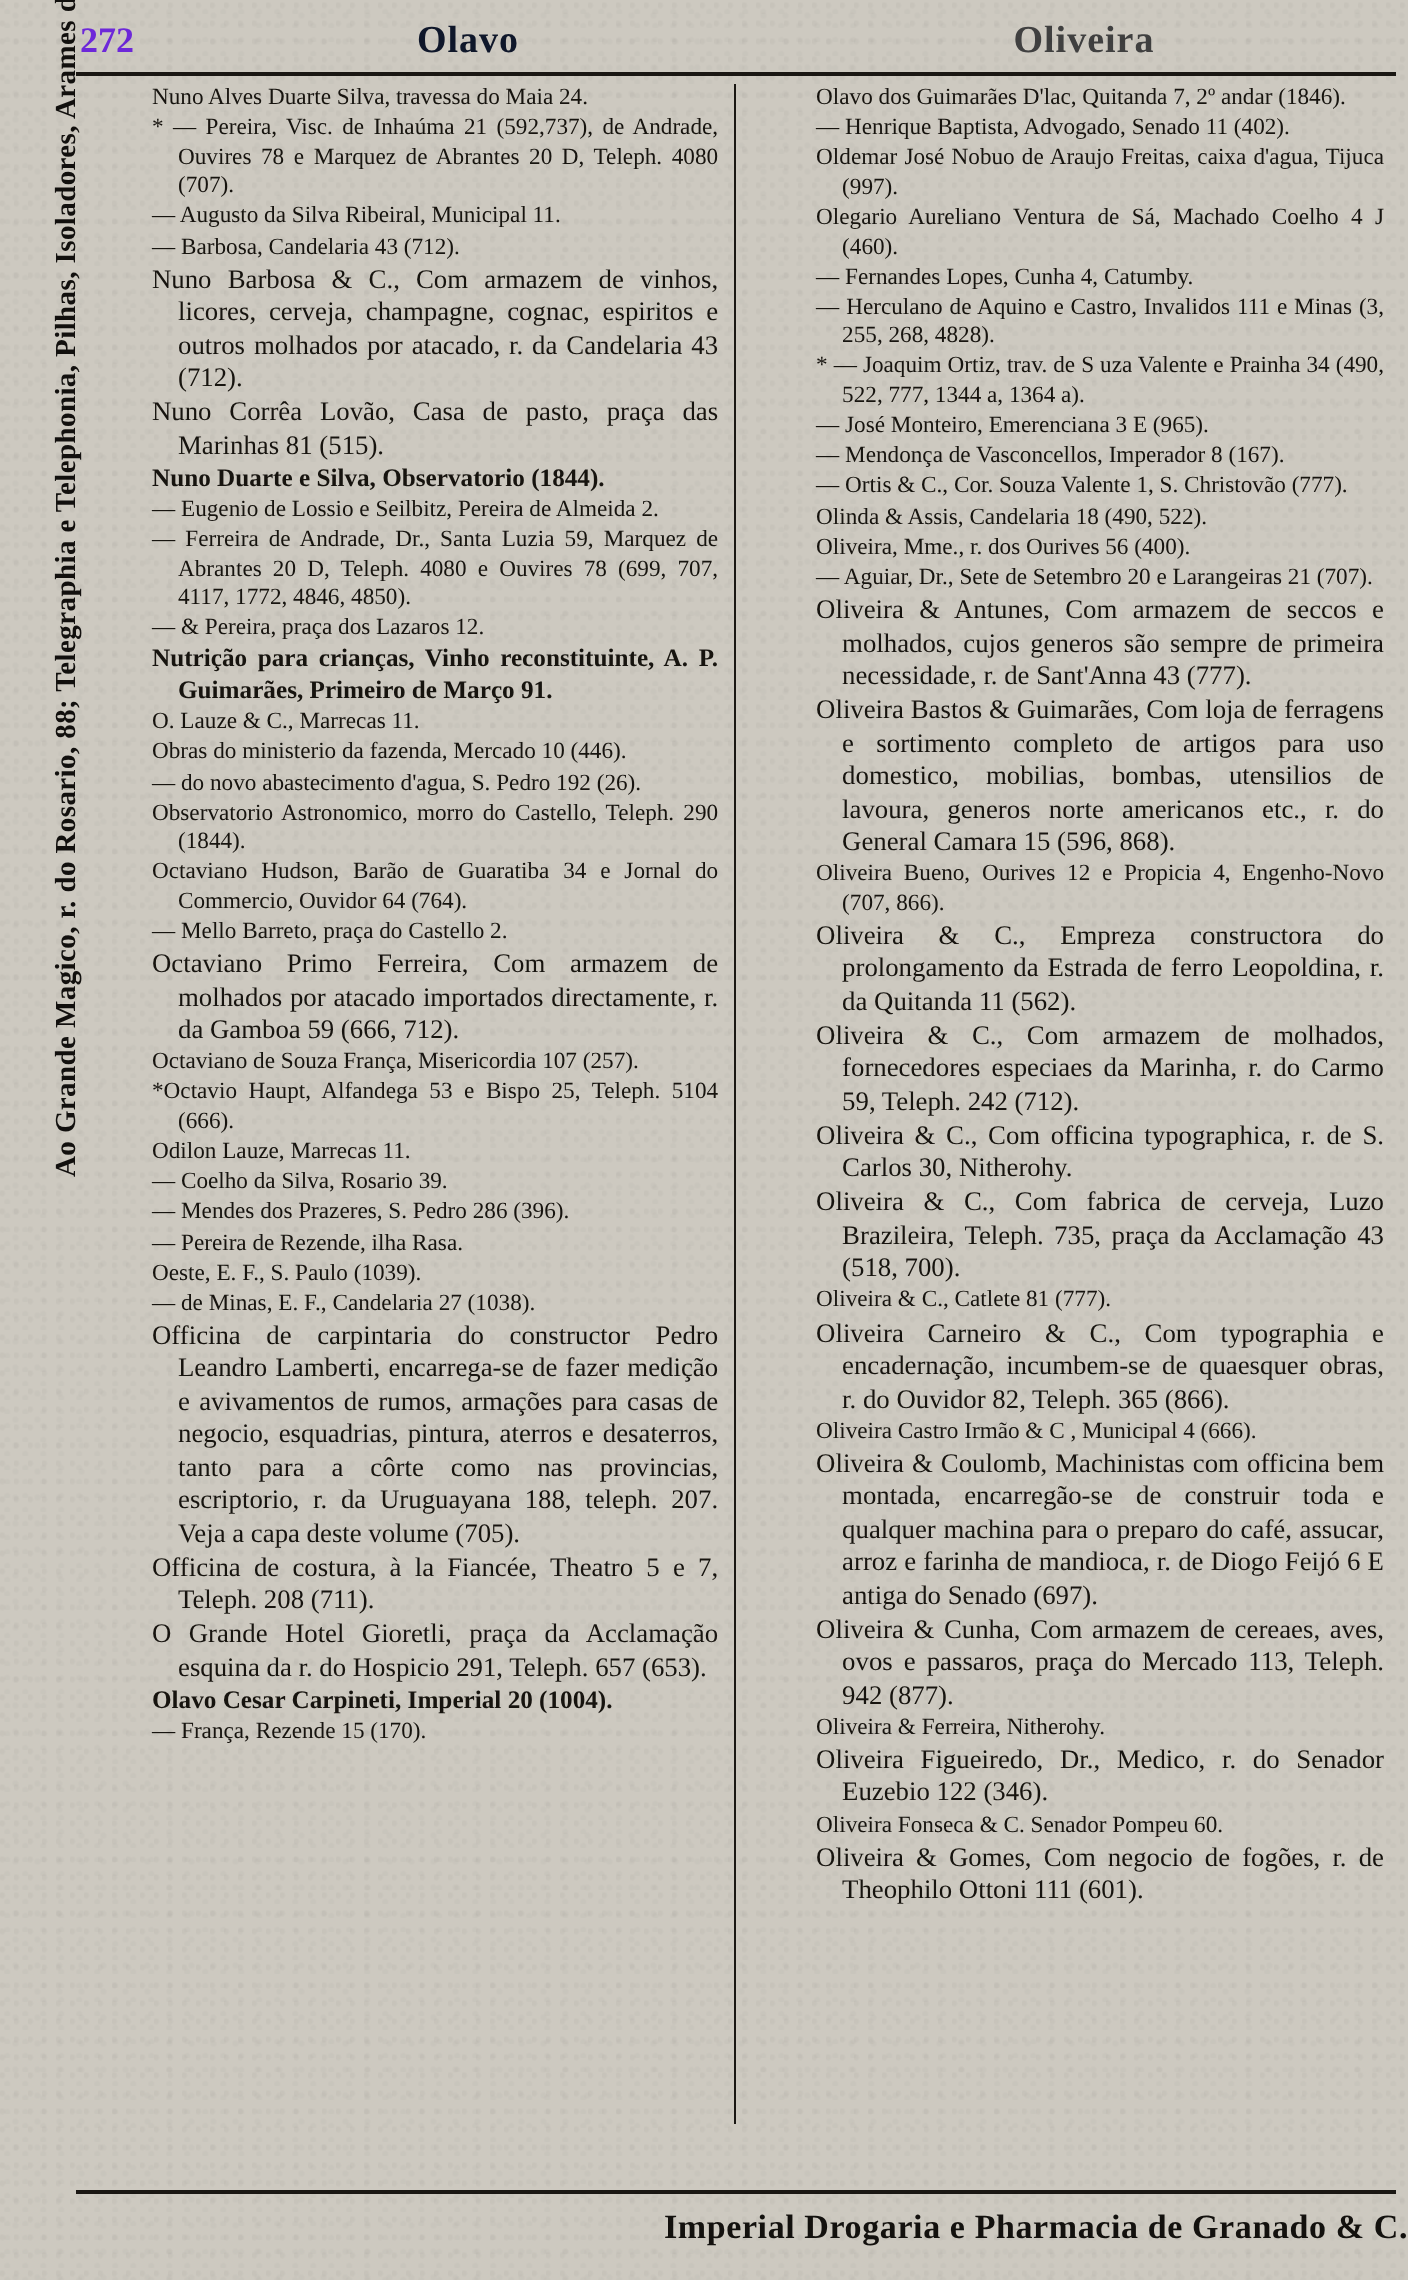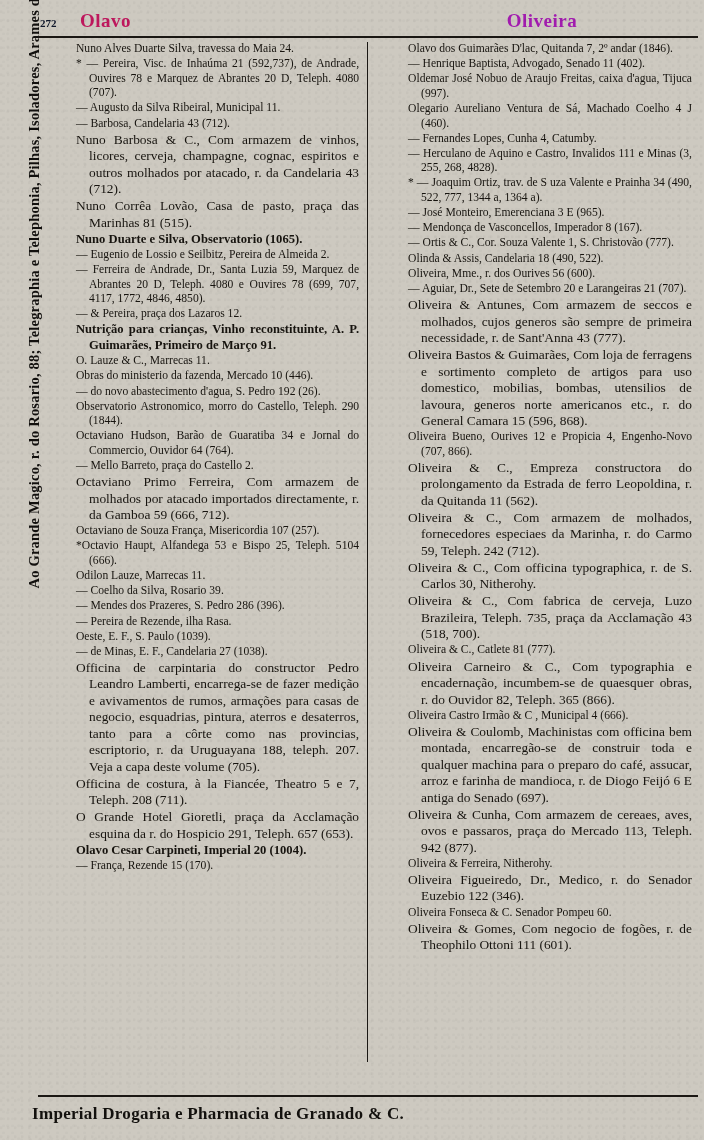--- a/index.html
+++ b/index.html
@@ -53,39 +53,40 @@
     height: 1140px;
   }
   .hdr {
     display: flex;
     align-items: baseline;
     padding: 10px 8px 2px 8px;
   }
   .hdr .folio {
     font-family: "Liberation Serif", serif;
     font-weight: bold;
-    font-size: 11px;
-    color: #0f172a;
+    font-size: 18px;
+    color: #6d28d9;
     width: 40px;
   }
   .hdr .h-left {
     flex: 1;
+    text-align: center;
     font-weight: bold;
     font-size: 19px;
     letter-spacing: 0.5px;
-    color: #be185d;
+    color: #0f172a;
     font-family: "Liberation Serif", serif;
   }
   .hdr .h-right {
     flex: 1;
     text-align: center;
     font-weight: bold;
     font-size: 19px;
     letter-spacing: 0.5px;
-    color: #a21caf;
+    color: #404040;
     font-family: "Liberation Serif", serif;
   }
   .rule {
     height: 2px;
     background: #1a1713;
     margin: 2px 6px 4px 6px;
   }
   .cols {
     display: flex;
     gap: 0px;
@@ -122,21 +123,21 @@
   .entry.med {
     font-size: 12.6px;
     font-weight: bold;
     line-height: 1.24;
   }
   .footer {
     position: absolute;
     left: 0;
     right: 0;
     bottom: 16px;
-    text-align: left;
+    text-align: right;
   }
   .footer .frule {
     height: 2px;
     background: #1a1713;
     margin: 0 6px 7px 6px;
   }
   .footer .ftext {
     font-family: "Liberation Serif", serif;
     font-weight: bold;
     font-size: 17px;
@@ -161,21 +162,21 @@
     <div class="rule"></div>
 
     <div class="cols">
       <div class="col left" id="col-left">
           <div class="entry">Nuno Alves Duarte Silva,  travessa do Maia 24.</div>
           <div class="entry">* — Pereira, Visc. de Inhaúma 21 (592,737), de Andrade, Ouvires 78 e Marquez de Abrantes 20 D, Teleph. 4080 (707).</div>
           <div class="entry">— Augusto da Silva Ribeiral, Municipal 11.</div>
           <div class="entry">— Barbosa, Candelaria 43 (712).</div>
           <div class="entry big">Nuno Barbosa &amp; C., Com armazem de vinhos, licores, cerveja, champagne, cognac, espiritos e outros molhados por atacado, r. da Candelaria 43 (712).</div>
           <div class="entry big">Nuno Corrêa Lovão, Casa de pasto, praça das Marinhas 81 (515).</div>
-          <div class="entry med">Nuno Duarte e Silva, Observatorio (1065).</div>
+          <div class="entry med">Nuno Duarte e Silva, Observatorio (1844).</div>
           <div class="entry">— Eugenio de Lossio e Seilbitz, Pereira de Almeida 2.</div>
           <div class="entry">— Ferreira de Andrade, Dr., Santa Luzia 59, Marquez de Abrantes 20 D, Teleph. 4080 e Ouvires 78 (699, 707, 4117, 1772, 4846, 4850).</div>
           <div class="entry">— &amp; Pereira, praça dos Lazaros 12.</div>
           <div class="entry med">Nutrição para crianças, Vinho reconstituinte, A. P. Guimarães, Primeiro de Março 91.</div>
           <div class="entry">O. Lauze &amp; C., Marrecas 11.</div>
           <div class="entry">Obras do ministerio da fazenda, Mercado 10 (446).</div>
           <div class="entry">— do novo abastecimento d'agua, S. Pedro 192 (26).</div>
           <div class="entry">Observatorio Astronomico, morro do Castello, Teleph. 290 (1844).</div>
           <div class="entry">Octaviano Hudson, Barão de Guaratiba 34 e Jornal do Commercio, Ouvidor 64 (764).</div>
           <div class="entry">— Mello Barreto, praça do Castello 2.</div>
@@ -199,21 +200,21 @@
           <div class="entry">— Henrique Baptista, Advogado, Senado 11 (402).</div>
           <div class="entry">Oldemar José Nobuo de Araujo Freitas, caixa d'agua, Tijuca (997).</div>
           <div class="entry">Olegario Aureliano Ventura de Sá, Machado Coelho 4 J (460).</div>
           <div class="entry">— Fernandes Lopes, Cunha 4, Catumby.</div>
           <div class="entry">— Herculano de Aquino e Castro, Invalidos 111 e Minas (3, 255, 268, 4828).</div>
           <div class="entry">* — Joaquim Ortiz, trav. de S uza Valente e Prainha 34 (490, 522, 777, 1344 a, 1364 a).</div>
           <div class="entry">— José Monteiro, Emerenciana 3 E (965).</div>
           <div class="entry">— Mendonça de Vasconcellos, Imperador 8 (167).</div>
           <div class="entry">— Ortis &amp; C., Cor. Souza Valente 1, S. Christovão (777).</div>
           <div class="entry">Olinda &amp; Assis, Candelaria 18 (490, 522).</div>
-          <div class="entry">Oliveira, Mme., r. dos Ourives 56 (600).</div>
+          <div class="entry">Oliveira, Mme., r. dos Ourives 56 (400).</div>
           <div class="entry">— Aguiar, Dr., Sete de Setembro 20 e Larangeiras 21 (707).</div>
           <div class="entry big">Oliveira &amp; Antunes, Com armazem de seccos e molhados, cujos generos são sempre de primeira necessidade, r. de Sant'Anna 43 (777).</div>
           <div class="entry big">Oliveira Bastos &amp; Guimarães, Com loja de ferragens e sortimento completo de artigos para uso domestico, mobilias, bombas, utensilios de lavoura, generos norte americanos etc., r. do General Camara 15 (596, 868).</div>
           <div class="entry">Oliveira Bueno, Ourives 12 e Propicia 4, Engenho-Novo (707, 866).</div>
           <div class="entry big">Oliveira &amp; C., Empreza constructora do prolongamento da Estrada de ferro Leopoldina, r. da Quitanda 11 (562).</div>
           <div class="entry big">Oliveira &amp; C., Com armazem de molhados, fornecedores especiaes da Marinha, r. do Carmo 59, Teleph. 242 (712).</div>
           <div class="entry big">Oliveira &amp; C., Com officina typographica, r. de S. Carlos 30, Nitherohy.</div>
           <div class="entry big">Oliveira &amp; C., Com fabrica de cerveja, Luzo Brazileira, Teleph. 735, praça da Acclamação 43 (518, 700).</div>
           <div class="entry">Oliveira &amp; C., Catlete 81 (777).</div>
           <div class="entry big">Oliveira Carneiro &amp; C., Com typographia e encadernação, incumbem-se de quaesquer obras, r. do Ouvidor 82, Teleph. 365 (866).</div>

